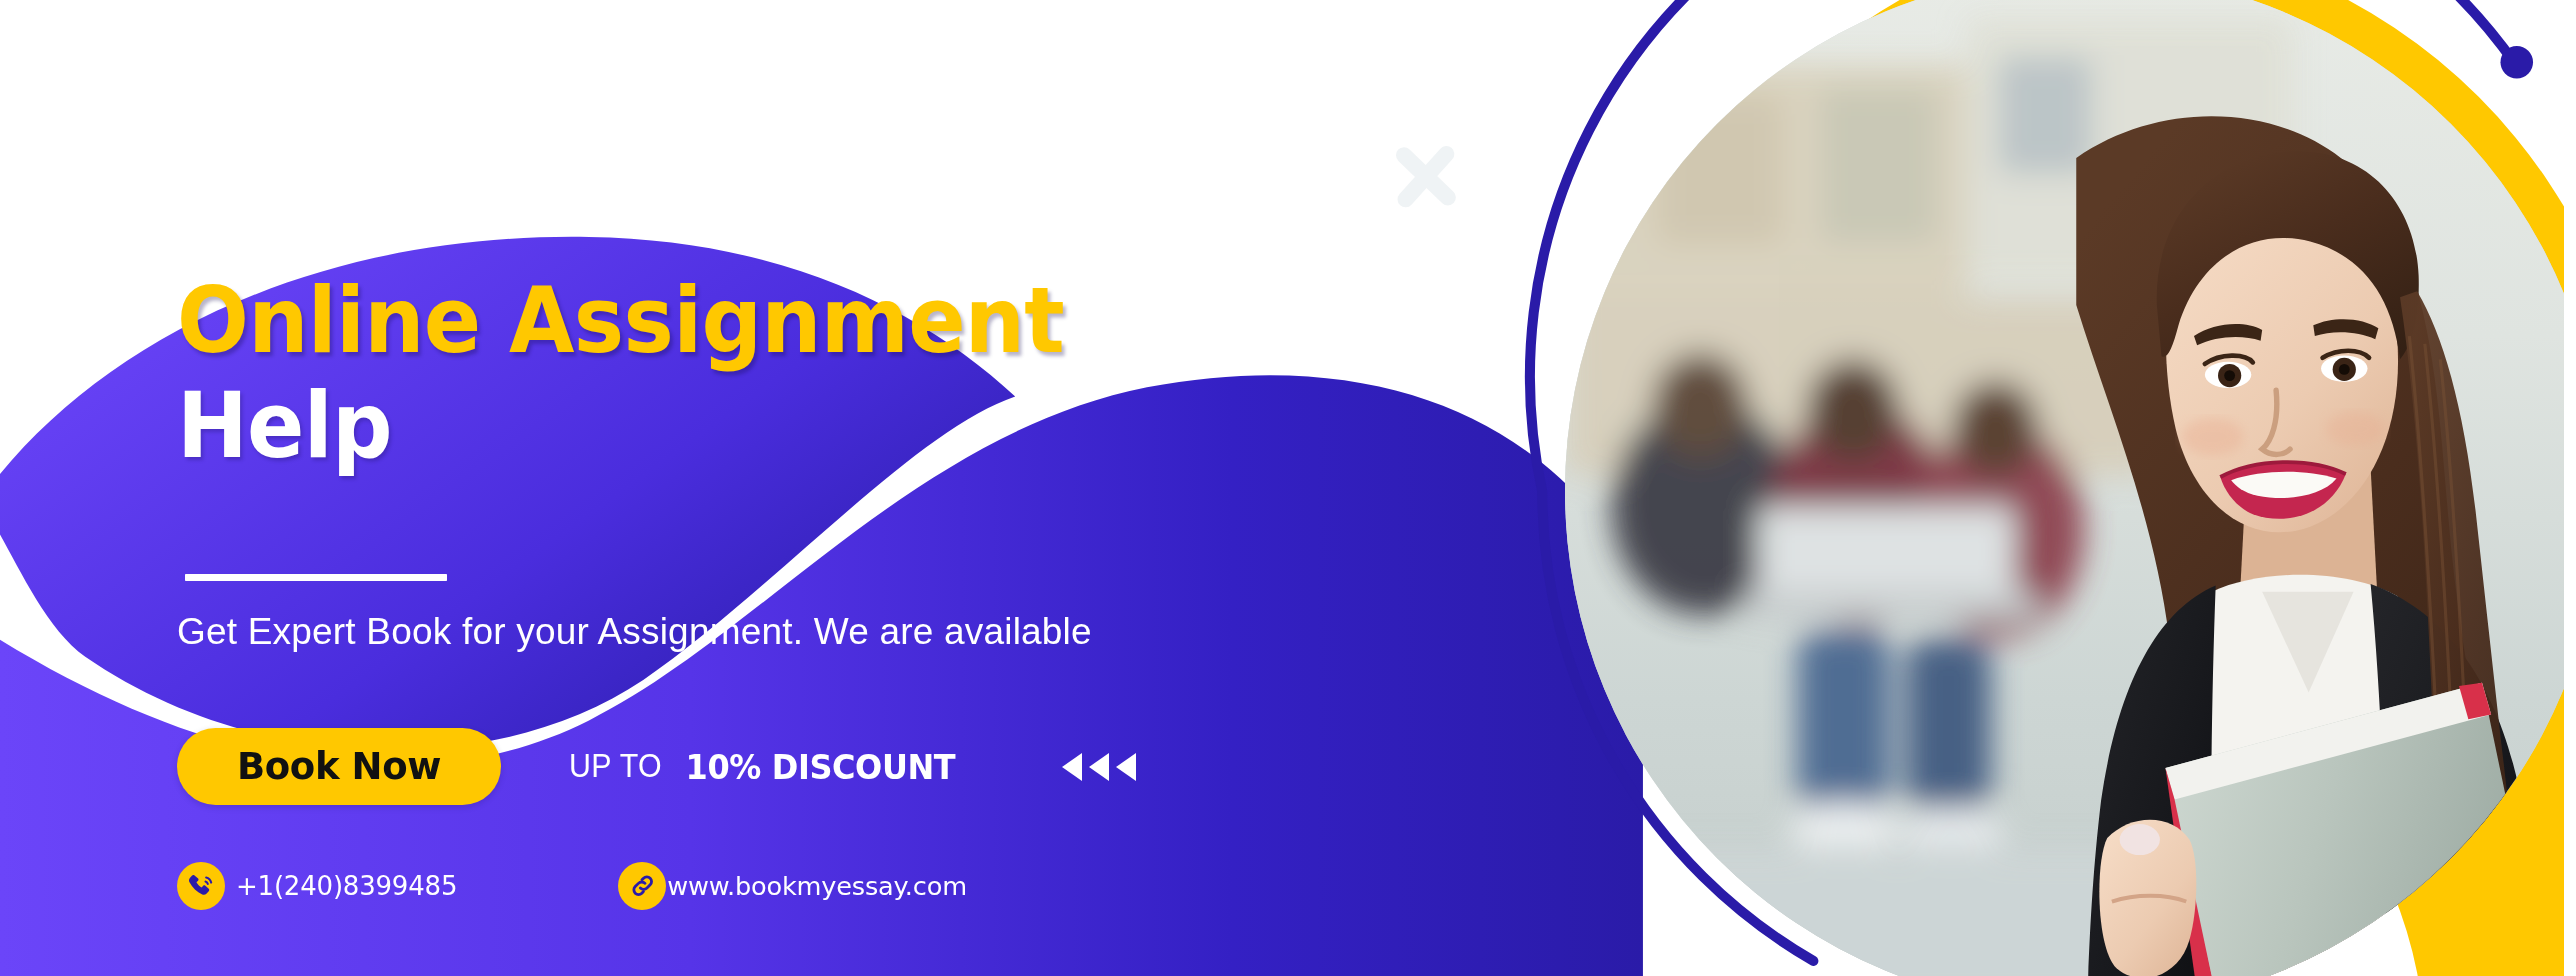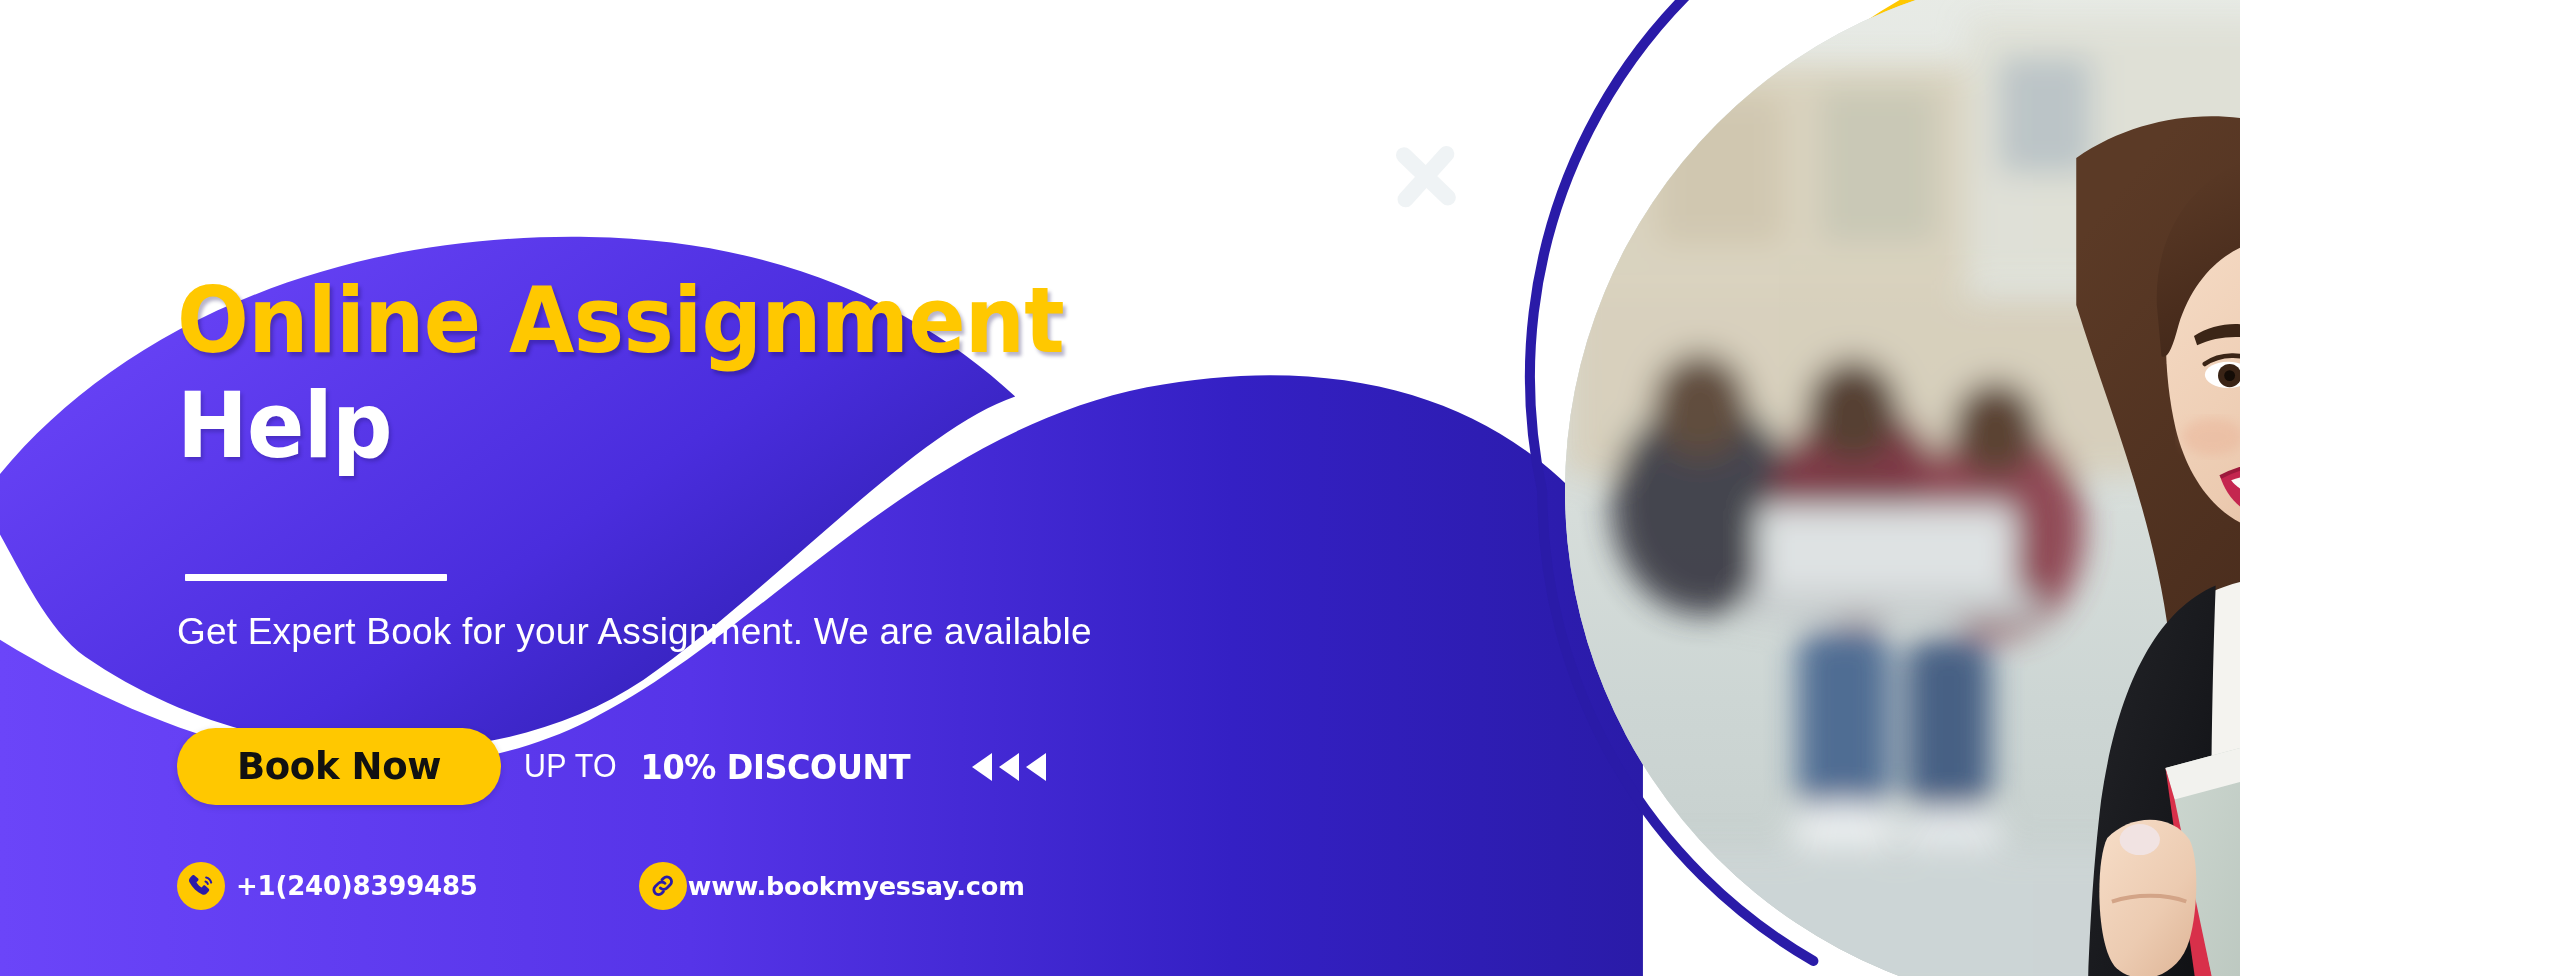--- a/index.html
+++ b/index.html
@@ -5,21 +5,21 @@
   * { margin:0; padding:0; box-sizing:border-box; }
   html, body {
     width:2576px; height:976px;
     overflow:hidden;
     background:#ffffff;
     font-family:"Liberation Sans", sans-serif;
   }
 
   #banner {
     position:relative;
-    width:2240px; height:976px;
+    width:2564px; height:976px;
     background:#a21caf;
     overflow:hidden;
   }
 
   
   .layer { position:absolute; top:0; left:0; width:2576px; height:976px; }
 
   
   .deco-cross {
     position:absolute;
@@ -91,20 +91,21 @@
     letter-spacing:0.2px;
   }
   .subcopy span { display:block; white-space:nowrap; }
 
   
   .cta-row {
     position:absolute;
     left:0; top:728px;
     display:flex;
     align-items:center;
+    gap:45px;
   }
   .book-btn {
     display:flex;
     align-items:center;
     justify-content:center;
     width:324px; height:77px;
     background:#FFC800;
     color:#111111;
     border:none;
     border-radius:40px;
@@ -169,21 +170,21 @@
     background:#FFC800;
     display:flex;
     align-items:center;
     justify-content:center;
     flex:0 0 auto;
   }
   .contact-text {
     margin-left:11px;
     color:#ffffff;
     font-family:"DejaVu Sans", sans-serif;
-    font-weight:700;
+    font-weight:400;
     font-size:26px;
     letter-spacing:-0.2px;
     white-space:nowrap;
   }
   .contact-item.second .contact-text { margin-left:1px; font-size:25.6px; }
 
   
   .photo-wrap {
     position:absolute;
     left:1519px; top:-74px;

